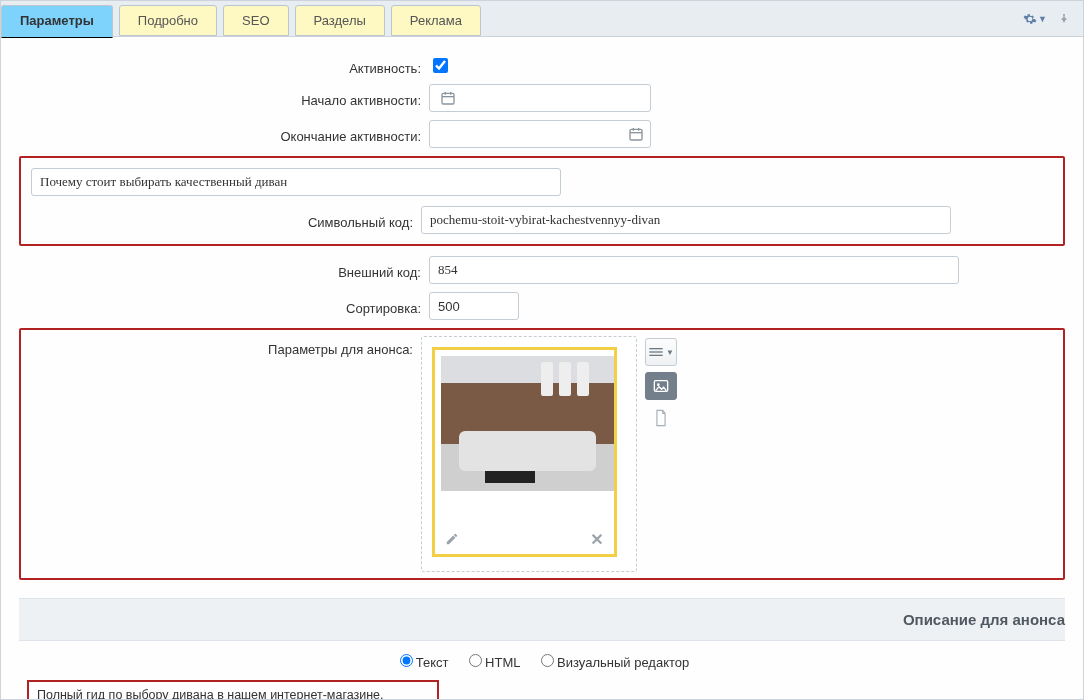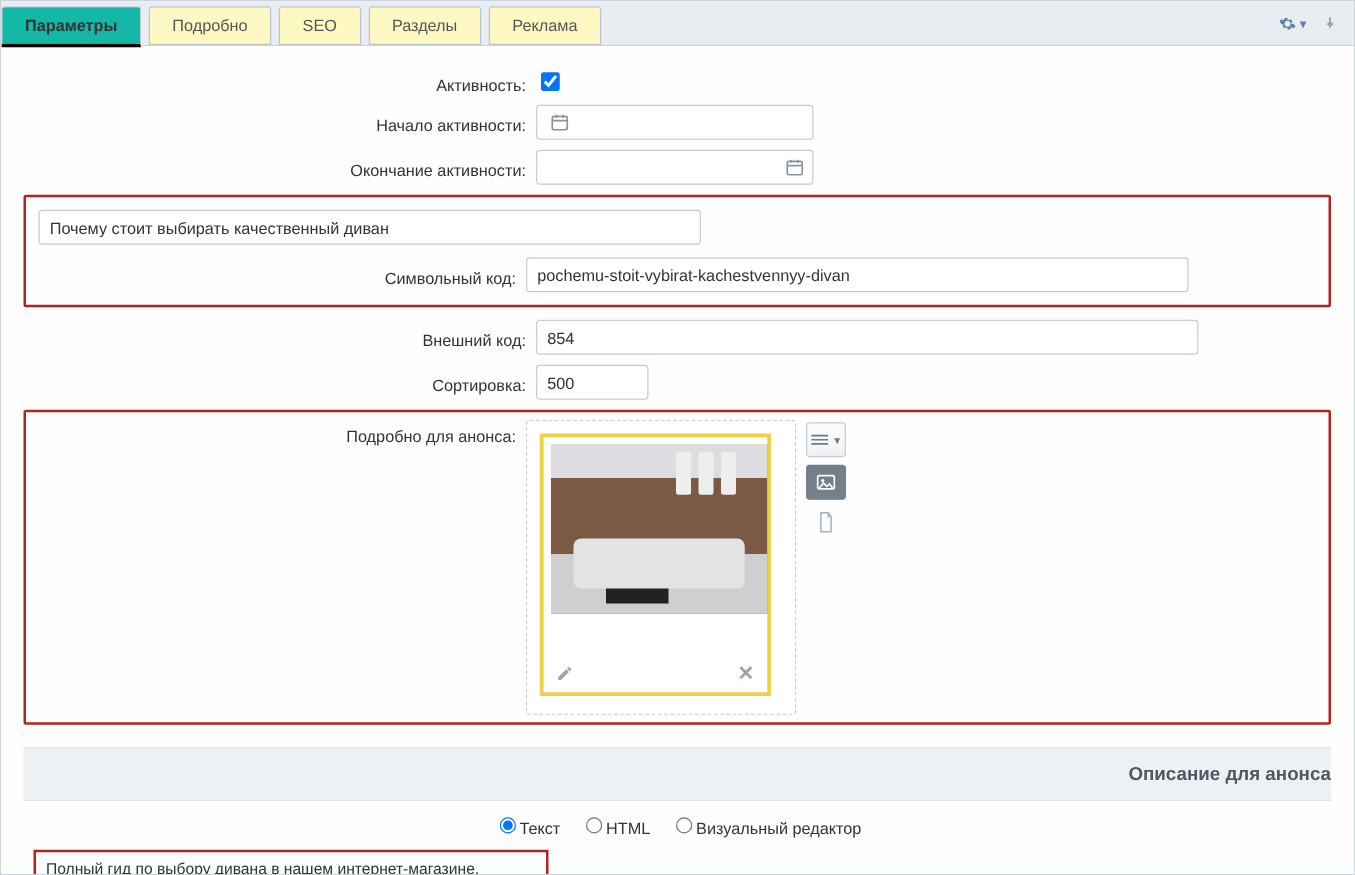--- a/index.html
+++ b/index.html
@@ -31,22 +31,22 @@
     border: 1px solid #bcc6cf;
     background: #fef9c3;
     margin: 4px 3px 0 3px;
     border-radius: 3px 3px 0 0;
     cursor: pointer;
     height: 31px;
     line-height: 14px;
     color: #555;
   }
   .tab.active {
-    background: #14b8a6;
-    border-bottom: 3px solid #000000;
+    background: #7dd3fc;
+    border-bottom: 1px solid #000000;
     font-weight: bold;
     margin-left: 0;
     margin-top: 3px;
     height: 33px;
     position: relative;
     top: 1px;
     color: #333;
   }
   .tabbar .spacer { flex: 1; }
   .gear, .pin {
@@ -84,21 +84,21 @@
 
   input[type=text].inp {
     height: 28px;
     border: 1px solid #c4cdd4;
     border-radius: 3px;
     padding: 0 8px;
     font-size: 13px;
     color: #333;
     background: #fff;
   }
-  .inp.wide { width: 530px; }
+  .inp.wide { width: 530px; font-family: Liberation Serif, serif; }
   .inp.small { width: 90px; }
 
   .datebox {
     display: flex;
     align-items: center;
     border: 1px solid #c4cdd4;
     border-radius: 3px;
     height: 28px;
     width: 222px;
     padding: 0 4px 0 8px;
@@ -371,21 +371,21 @@
     </div>
 
     <div class="row">
       <div class="label">Сортировка:</div>
       <div class="field">
         <input type="text" class="inp small" value="500" style="">
       </div>
     </div>
 
     <div class="imgbox">
-      <div class="label">Подробно для анонса:</div>
+      <div class="label">Параметры для анонса:</div>
       <div class="imgarea">
         <div class="dashed">
           <div class="imgframe">
             <div class="thumb">
               <span class="lamp1"></span>
                 <span class="lamp2"></span>
                 <span class="lamp3"></span>
               <span class="table"></span>
             </div>
             <span class="edit-icon">

